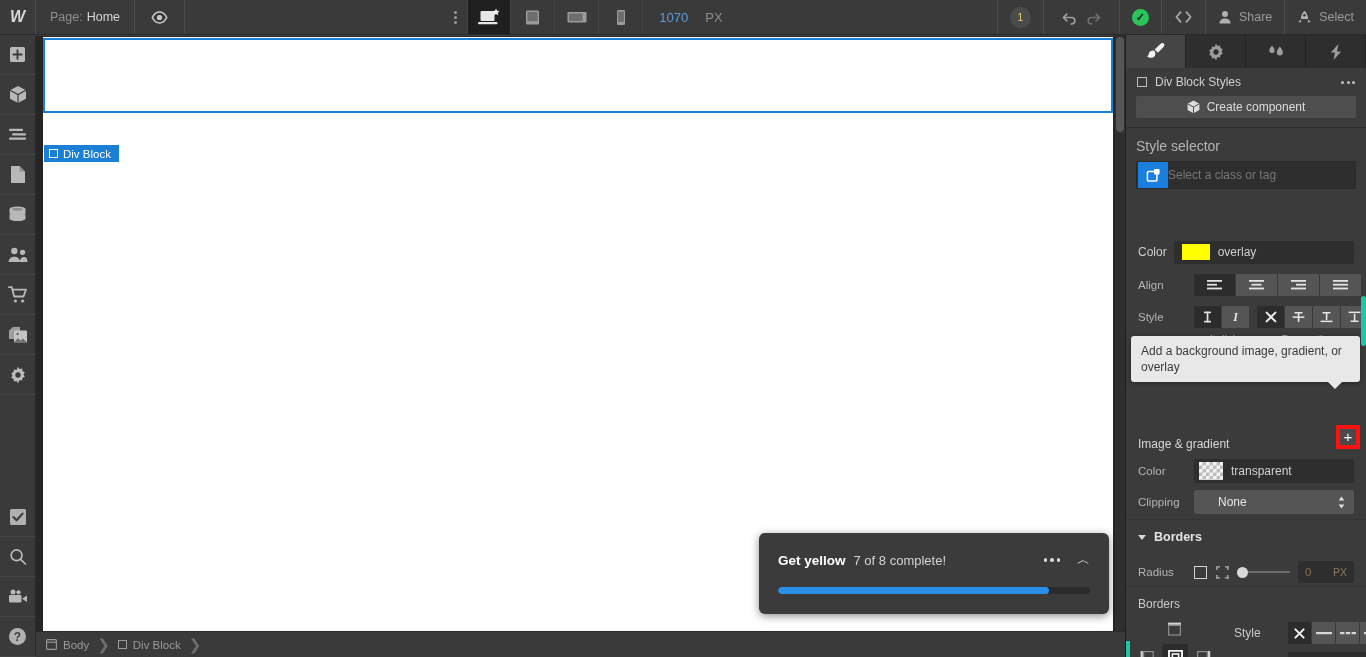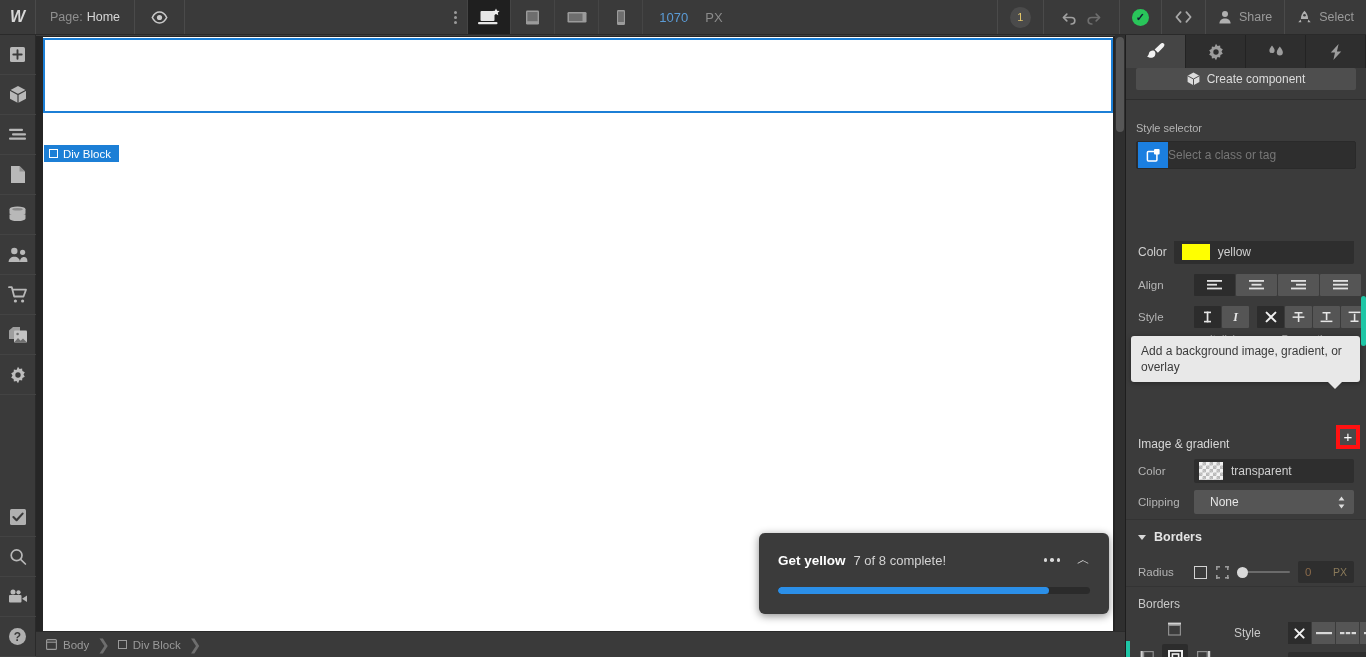--- a/index.html
+++ b/index.html
@@ -170,21 +170,21 @@
   .rp-head .dots{ display:flex;gap:2.5px; cursor:pointer;}
   .rp-head .dots i{width:3px;height:3px;border-radius:50%;background:#c0c0c0;display:block;}
   .rp-createbtn{
     margin:0 10px 9px 10px; height:22px; background:#4e4e4e;
     border-radius:2px; display:flex;align-items:center;justify-content:center;
     gap:7px; color:#dcdcdc; font-size:12px; cursor:pointer;
   }
   .rp-sec-div{ height:1px; background:#2e2e2e; }
 
   .rp-selector-block{ padding:10px 10px 12px 10px; }
-  .rp-selector-label{ color:#b4b4b4; font-size:11px; margin-bottom:7px;margin-top:12px;}
+  .rp-selector-label{ color:#b4b4b4; font-size:14px; margin-bottom:7px;}
   .rp-selector-input{
     height:28px; background:#2e2e2e; border:1px solid #2a2a2a;
     display:flex; align-items:center; border-radius:2px; overflow:hidden;
   }
   .rp-selector-icon{
     width:30px;height:26px;background:#1b7fe0;
     display:flex;align-items:center;justify-content:center;
     margin:1px 0 1px 1px;
   }
   .rp-selector-ph{ color:#777; font-size:12px; }
@@ -275,21 +275,21 @@
     background-size:7px 7px; background-position:0 0,3.5px 3.5px;
     background-color:#f2f2f2;
   }
   .textfield{
     flex:1 1 auto; height:24px; background:#2e2e2e; border-radius:2px;
     display:flex; align-items:center; color:#cfcfcf; font-size:12px;
   }
   .selectfield{
     flex:1 1 auto; height:24px; background:#555; border-radius:2px;
     display:flex; align-items:center; color:#e6e6e6; font-size:12px;
-    padding:0 16px; position:relative;
+    padding:0 24px; position:relative;
   }
   .selectfield .arrows{ position:absolute; right:8px; font-size:10px; line-height:11px;
     display:flex; flex-direction:column; align-items:center; color:#ddd;}
 
   .sec-title{
     display:flex;align-items:center;gap:8px;
     padding:7px 12px; color:#e4e4e4; font-size:12.5px; font-weight:bold;
   }
   .hr{ height:1px; background:#333; }
 
@@ -616,20 +616,30 @@
           <path d="M14.8 2.6c1.9 2.5 3 4.2 3 5.9a3 3 0 0 1-6 0c0-1.7 1.1-3.4 3-5.9z" fill="#9d9d9d"></path>
         </svg>
       </div>
       <div class="rp-tab">
         <svg width="14" height="18" viewBox="0 0 14 18">
           <path d="M9.6 1 1.8 9.6h4.2L4.4 17l7.8-8.6H7.9z" fill="#9d9d9d"></path>
         </svg>
       </div>
     </div>
 
+    <div class="rp-head">
+      <span class="sq"></span>
+      <span>Div Block Styles</span>
+      <span class="sp"></span>
+      <span class="dots">
+          <i></i>
+          <i></i>
+          <i></i>
+        </span>
+    </div>
 
     <div class="rp-createbtn">
       <svg width="13" height="14" viewBox="0 0 13 14">
         <path d="M6.5 0.6 12.4 3.8v6.2l-5.9 3.2-5.9-3.2V3.8z" fill="#dcdcdc"></path>
         <path d="M0.6 3.8 6.5 7l5.9-3.2M6.5 7v6.2" fill="none" stroke="#4e4e4e" stroke-width="1"></path>
       </svg>
       <span>Create component</span>
     </div>
 
     <div class="rp-sec-div"></div>
@@ -646,21 +656,21 @@
         <span class="rp-selector-ph">Select a class or tag</span>
       </div>
     </div>
 
     <div class="stylescroll">
 
       <div class="colorrow">
         <span class="lbl hl">Color</span>
         <span class="colorfield">
           <span class="swatch-yellow"></span>
-          <span>yellow</span>
+          <span>overlay</span>
         </span>
       </div>
 
       <div class="row" style="position:absolute;left:0;top:28px;width:240px;">
         <span class="lbl">Align</span>
         <span class="segmented ctl">
           <span class="seg on">
             <svg width="15" height="11" viewBox="0 0 15 11">
               <rect x="0" y="0" width="15" height="1.8" fill="#e2e2e2"></rect>
               <rect x="0" y="3.8" width="10" height="1.8" fill="#e2e2e2"></rect>

